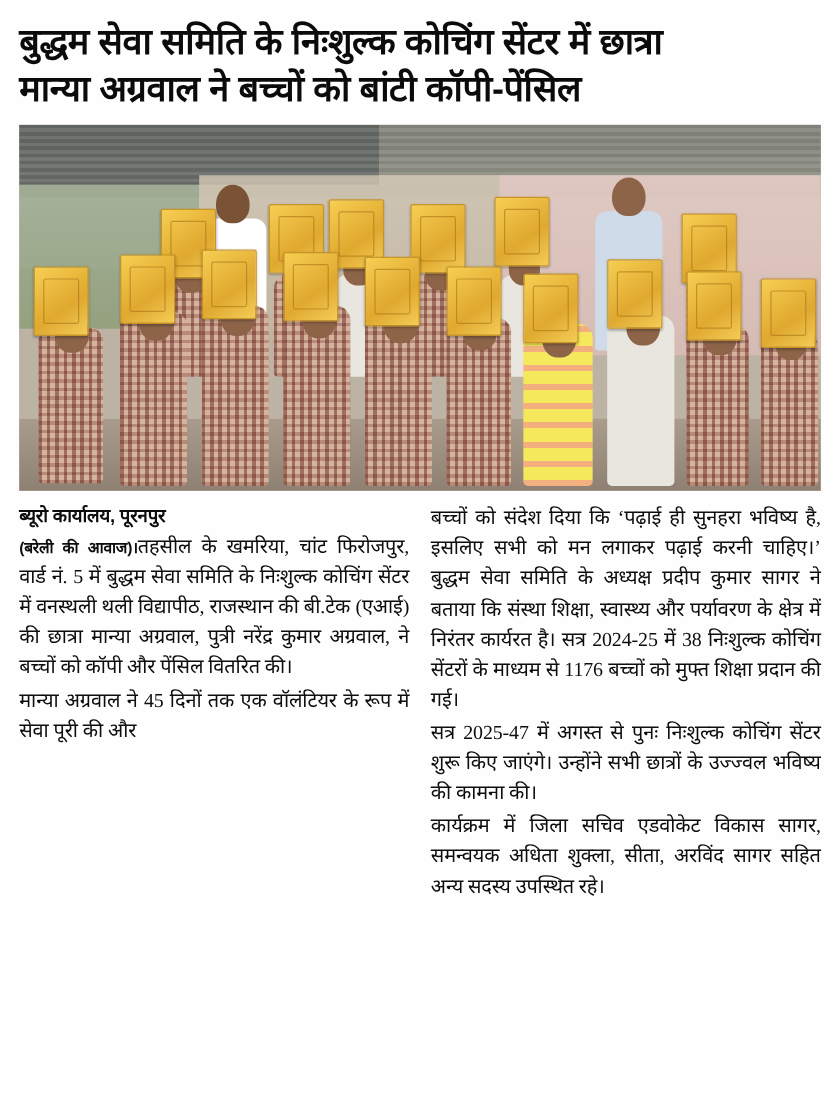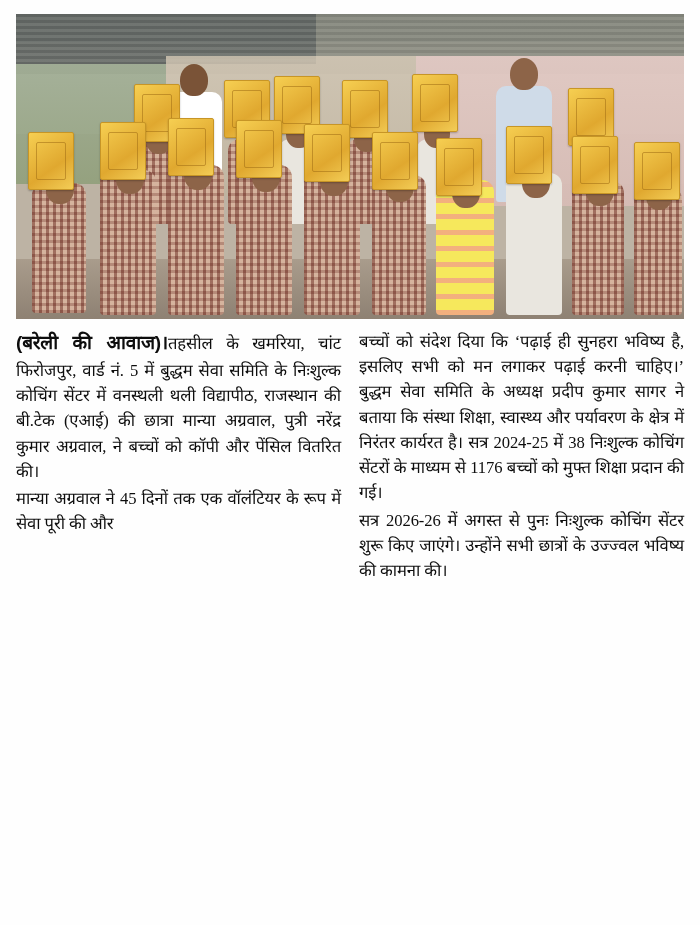--- a/index.html
+++ b/index.html
@@ -163,29 +163,33 @@
   .byline {
     font-family: "Liberation Sans", sans-serif;
     font-weight: bold;
     font-size: 15.5px;
     letter-spacing: -0.2px;
     display: block;
   }
   .byline-2 {
     font-family: "Liberation Sans", sans-serif;
     font-weight: bold;
-    font-size: 19px;
+    font-size: 13px;
     letter-spacing: -0.2px;
   }
 </style>
 </head>
 <body>
 
 <div class="page">
 
+  <div class="headline">
+    <span class="headline-line">बुद्धम सेवा समिति के निःशुल्क कोचिंग सेंटर में छात्रा</span>
+    <span class="headline-line">मान्या अग्रवाल ने बच्चों को बांटी कॉपी-पेंसिल</span>
+  </div>
 
   <div class="photo-wrap">
     <div class="photo">
       <div class="ph-shutter"></div>
       <div class="ph-shutter2"></div>
       <div class="ph-wall-green"></div>
       <div class="ph-wall-mid"></div>
       <div class="ph-wall-pink"></div>
       <div class="ph-ground"></div>
 
@@ -258,24 +262,26 @@
       <div class="head" style="left:630px; top:166px; width:26px; height:30px;"></div>
       <div class="card" style="left:618px; top:128px;"></div>
     </div>
 
   </div>
 
   <div class="columns">
 
     <div class="col">
       <p>
+        <span class="byline">ब्यूरो कार्यालय, पूरनपुर</span>
         <span class="byline-2">(बरेली की आवाज)।</span><span>तहसील के खमरिया, चांट फिरोजपुर, वार्ड नं. 5 में बुद्धम सेवा समिति के निःशुल्क कोचिंग सेंटर में वनस्थली थली विद्यापीठ, राजस्थान की बी.टेक (एआई) की छात्रा मान्या अग्रवाल, पुत्री नरेंद्र कुमार अग्रवाल, ने बच्चों को कॉपी और पेंसिल वितरित की।</span>
       </p>
       <p>मान्या अग्रवाल ने 45 दिनों तक एक वॉलंटियर के रूप में सेवा पूरी की और</p>
     </div>
 
     <div class="col">
       <p>बच्चों को संदेश दिया कि ‘पढ़ाई ही सुनहरा भविष्य है, इसलिए सभी को मन लगाकर पढ़ाई करनी चाहिए।’ बुद्धम सेवा समिति के अध्यक्ष प्रदीप कुमार सागर ने बताया कि संस्था शिक्षा, स्वास्थ्य और पर्यावरण के क्षेत्र में निरंतर कार्यरत है। सत्र 2024-25 में 38 निःशुल्क कोचिंग सेंटरों के माध्यम से 1176 बच्चों को मुफ्त शिक्षा प्रदान की गई।</p>
-      <p>सत्र 2026-26 में अगस्त से पुनः निःशुल्क कोचिंग सेंटर शुरू किए जाएंगे। उन्होंने सभी छात्रों के उज्ज्वल भविष्य की कामना की।</p>
+      <p>सत्र 2025-47 में अगस्त से पुनः निःशुल्क कोचिंग सेंटर शुरू किए जाएंगे। उन्होंने सभी छात्रों के उज्ज्वल भविष्य की कामना की।</p>
+      <p>कार्यक्रम में जिला सचिव एडवोकेट विकास सागर, समन्वयक अधिता शुक्ला, सीता, अरविंद सागर सहित अन्य सदस्य उपस्थित रहे।</p>
     </div>
 
   </div>
 </div>
 
 </body></html>

